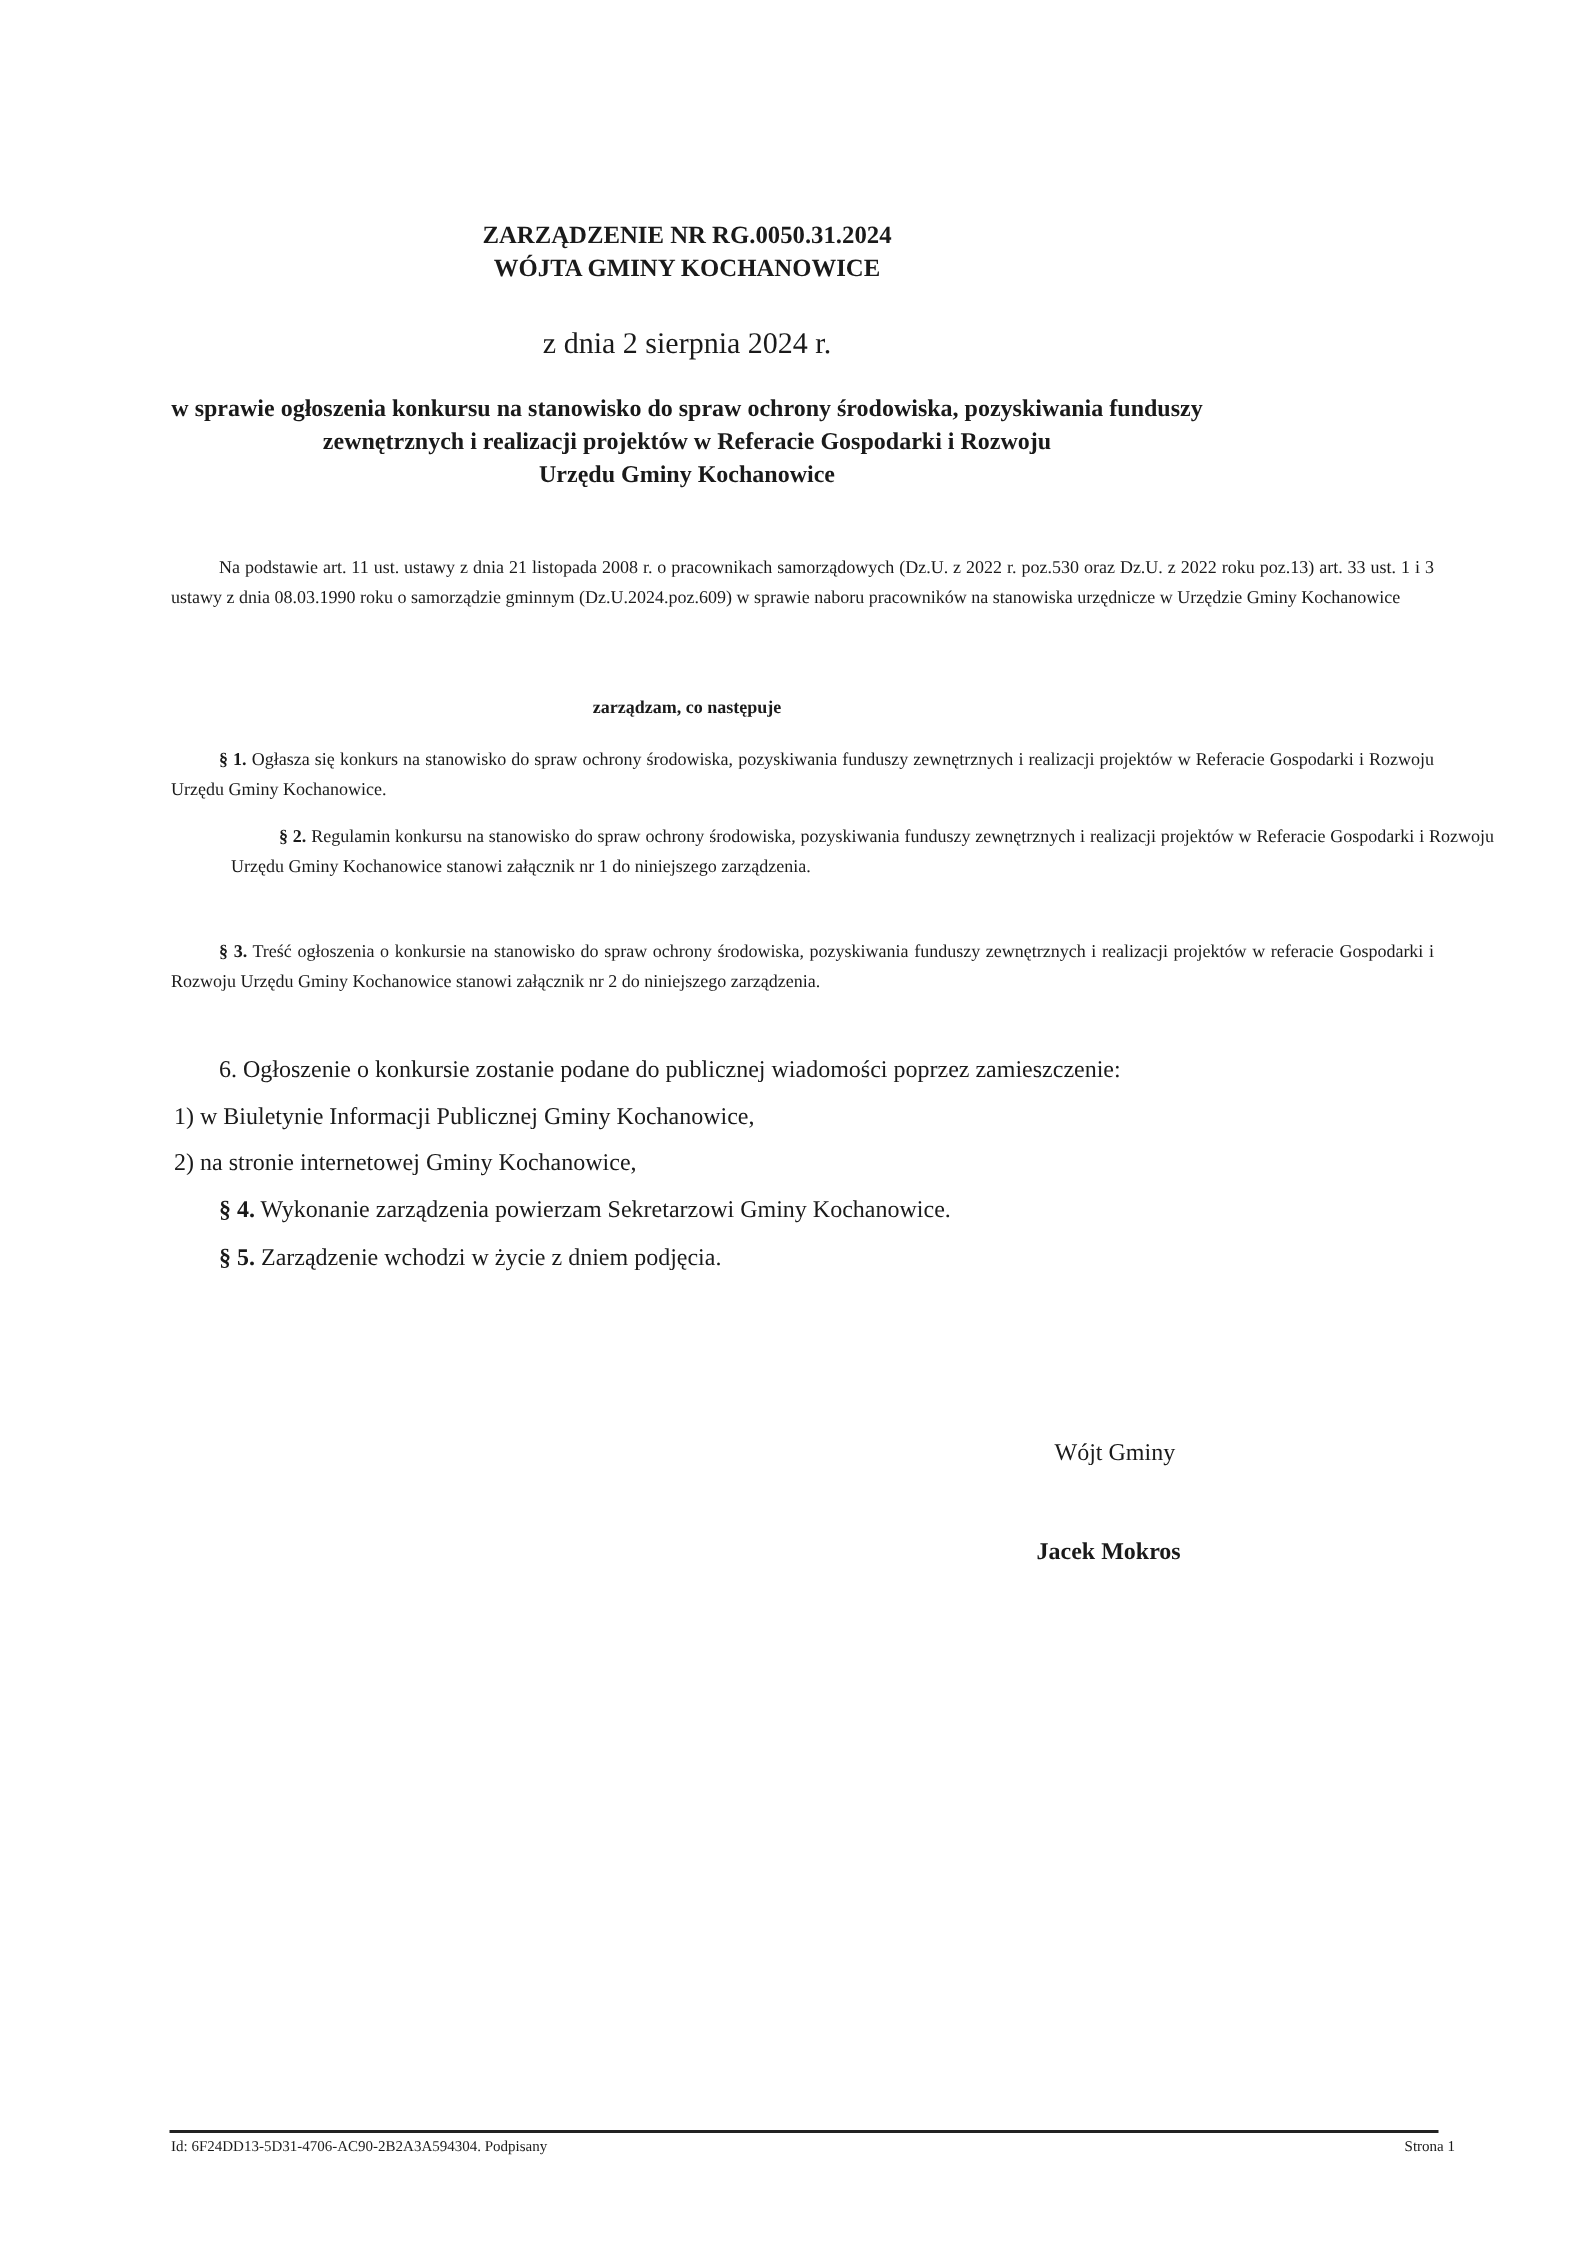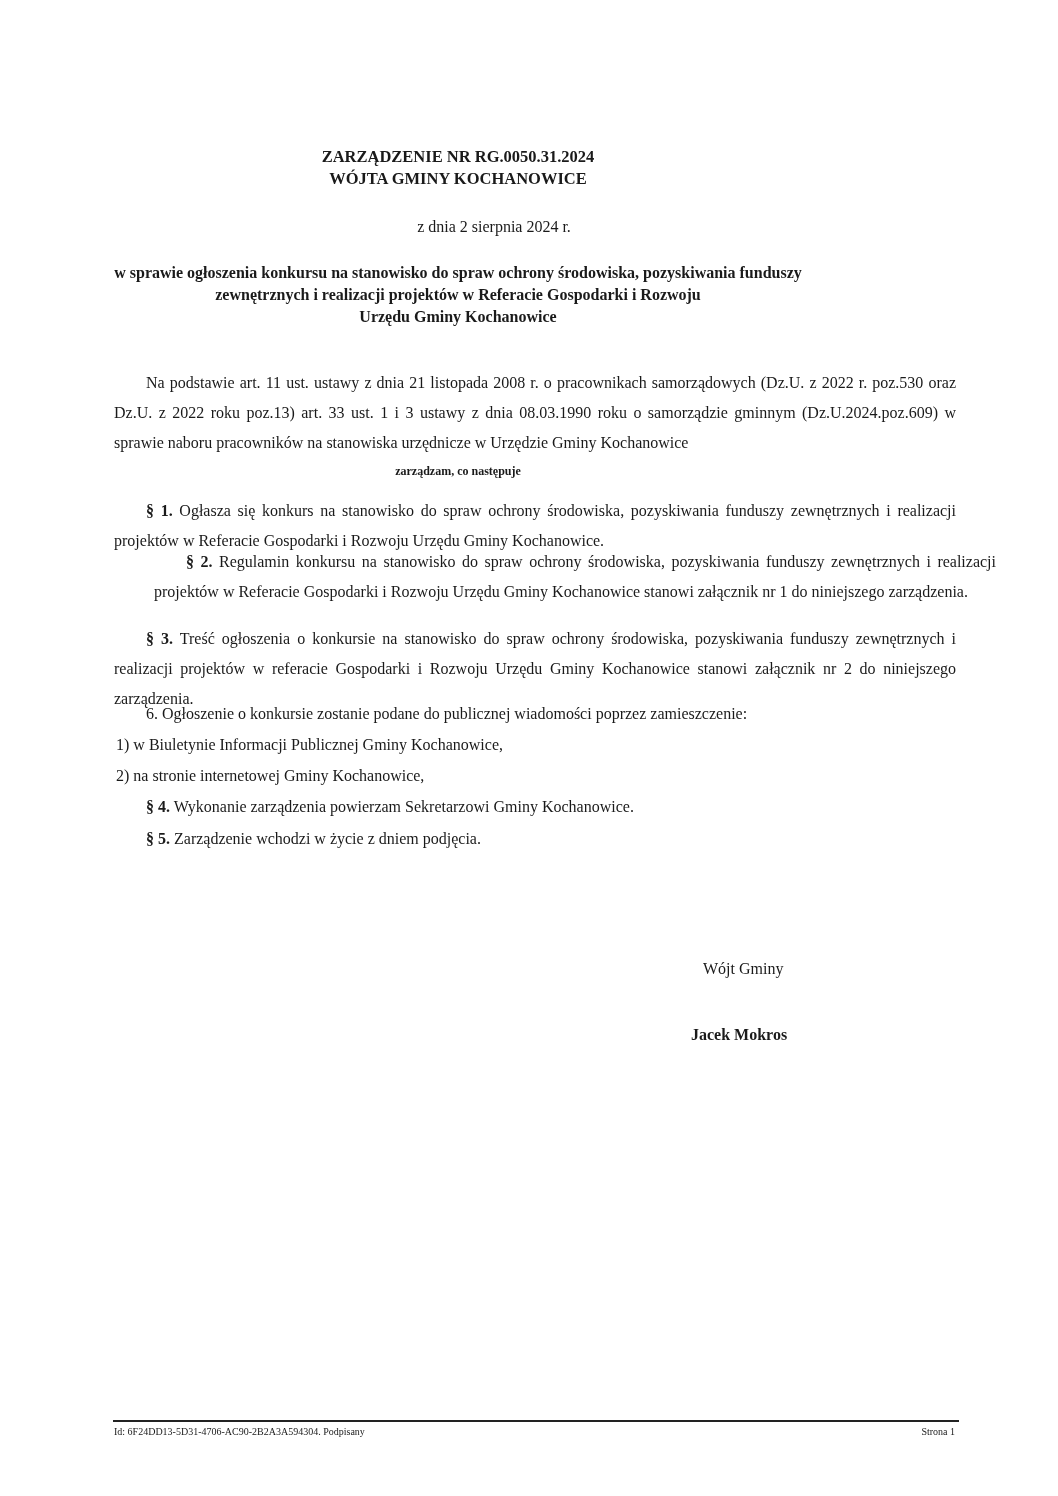--- a/index.html
+++ b/index.html
@@ -1,21 +1,21 @@
 <!DOCTYPE html>
 <html><head>
 <meta charset="utf-8">
 <style>
   html, body { margin:0; padding:0; background:#fff; }
   body { width:1058px; height:1496px; position:relative; font-family:"Liberation Serif", serif; color:#1a1a1a; overflow:hidden; }
   .center { position:absolute; left:0; width:916px; text-align:center; }
   .title { font-weight:bold; font-size:16.5px; line-height:22px; }
-  .date { font-size:16px;padding-left:36px; }
+  .date { font-size:20px; }
   .subject { font-weight:bold; font-size:16px; line-height:22px; }
-  .para { position:absolute; left:114px; width:842px; font-size:16px; line-height:30px; text-align:justify; }
+  .para { position:absolute; left:114px; width:842px; font-size:12px; line-height:20px; text-align:justify; }
   .indent { text-indent:32px; }
   .list-item { position:absolute; font-size:16px; line-height:22px; }
   .bold { font-weight:bold; }
   .sig { position:absolute; font-size:16px; }
   .footer-line { position:absolute; left:113px; top:1420px; width:846px; height:2px; background:#222; }
   .footer { position:absolute; top:1426px; font-size:10px; }
 </style>
 </head>
 <body>
 
@@ -48,13 +48,13 @@
 
 <div class="list-item" style="left:146px; top:796px;"><span class="bold">§ 4.</span><span> Wykonanie zarządzenia powierzam Sekretarzowi Gminy Kochanowice.</span></div>
 
 <div class="list-item" style="left:146px; top:828px;"><span class="bold">§ 5.</span><span> Zarządzenie wchodzi w życie z dniem podjęcia.</span></div>
 
 <div class="sig" style="left:703px; top:960px;text-align:right;">Wójt Gminy</div>
 <div class="sig bold" style="left:691px; top:1026px;">Jacek Mokros</div>
 
 <div class="footer-line"></div>
 <div class="footer" style="left:114px;">Id: 6F24DD13-5D31-4706-AC90-2B2A3A594304. Podpisany</div>
-<div class="footer" style="right:103px;text-align:center;">Strona 1</div>
+<div class="footer" style="right:88px;text-align:center;">Strona 1</div>
 
 </body></html>

